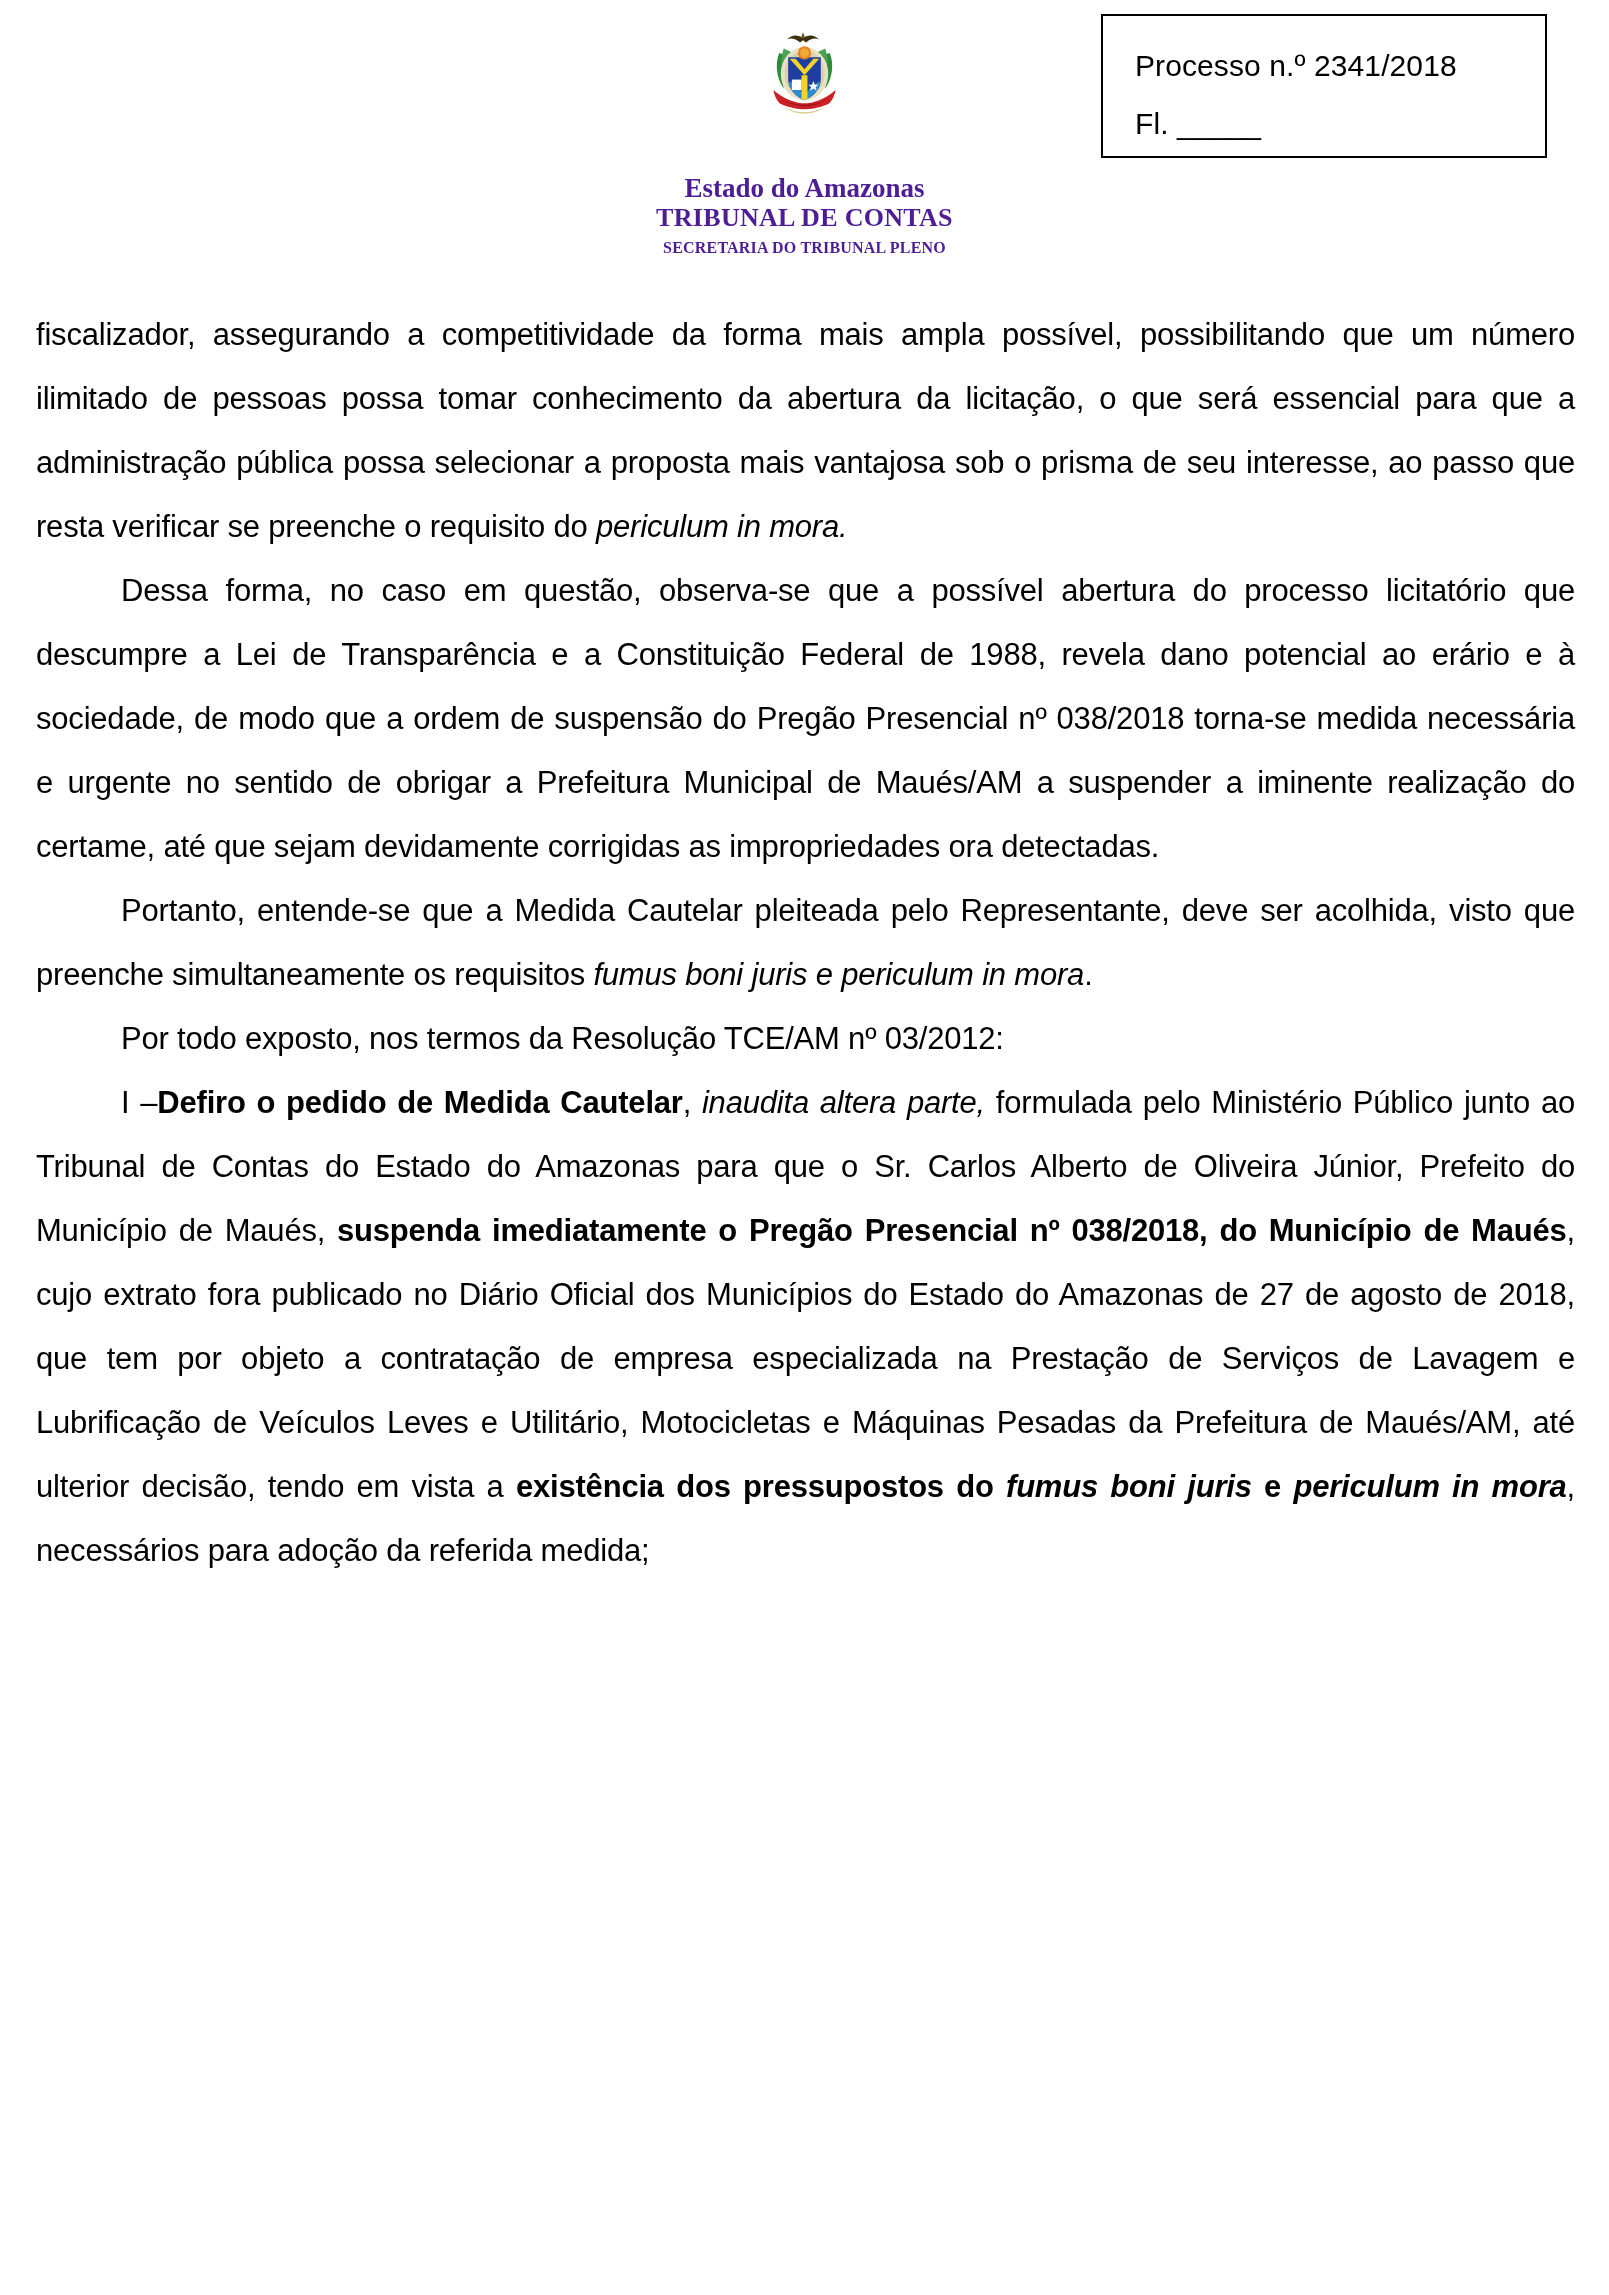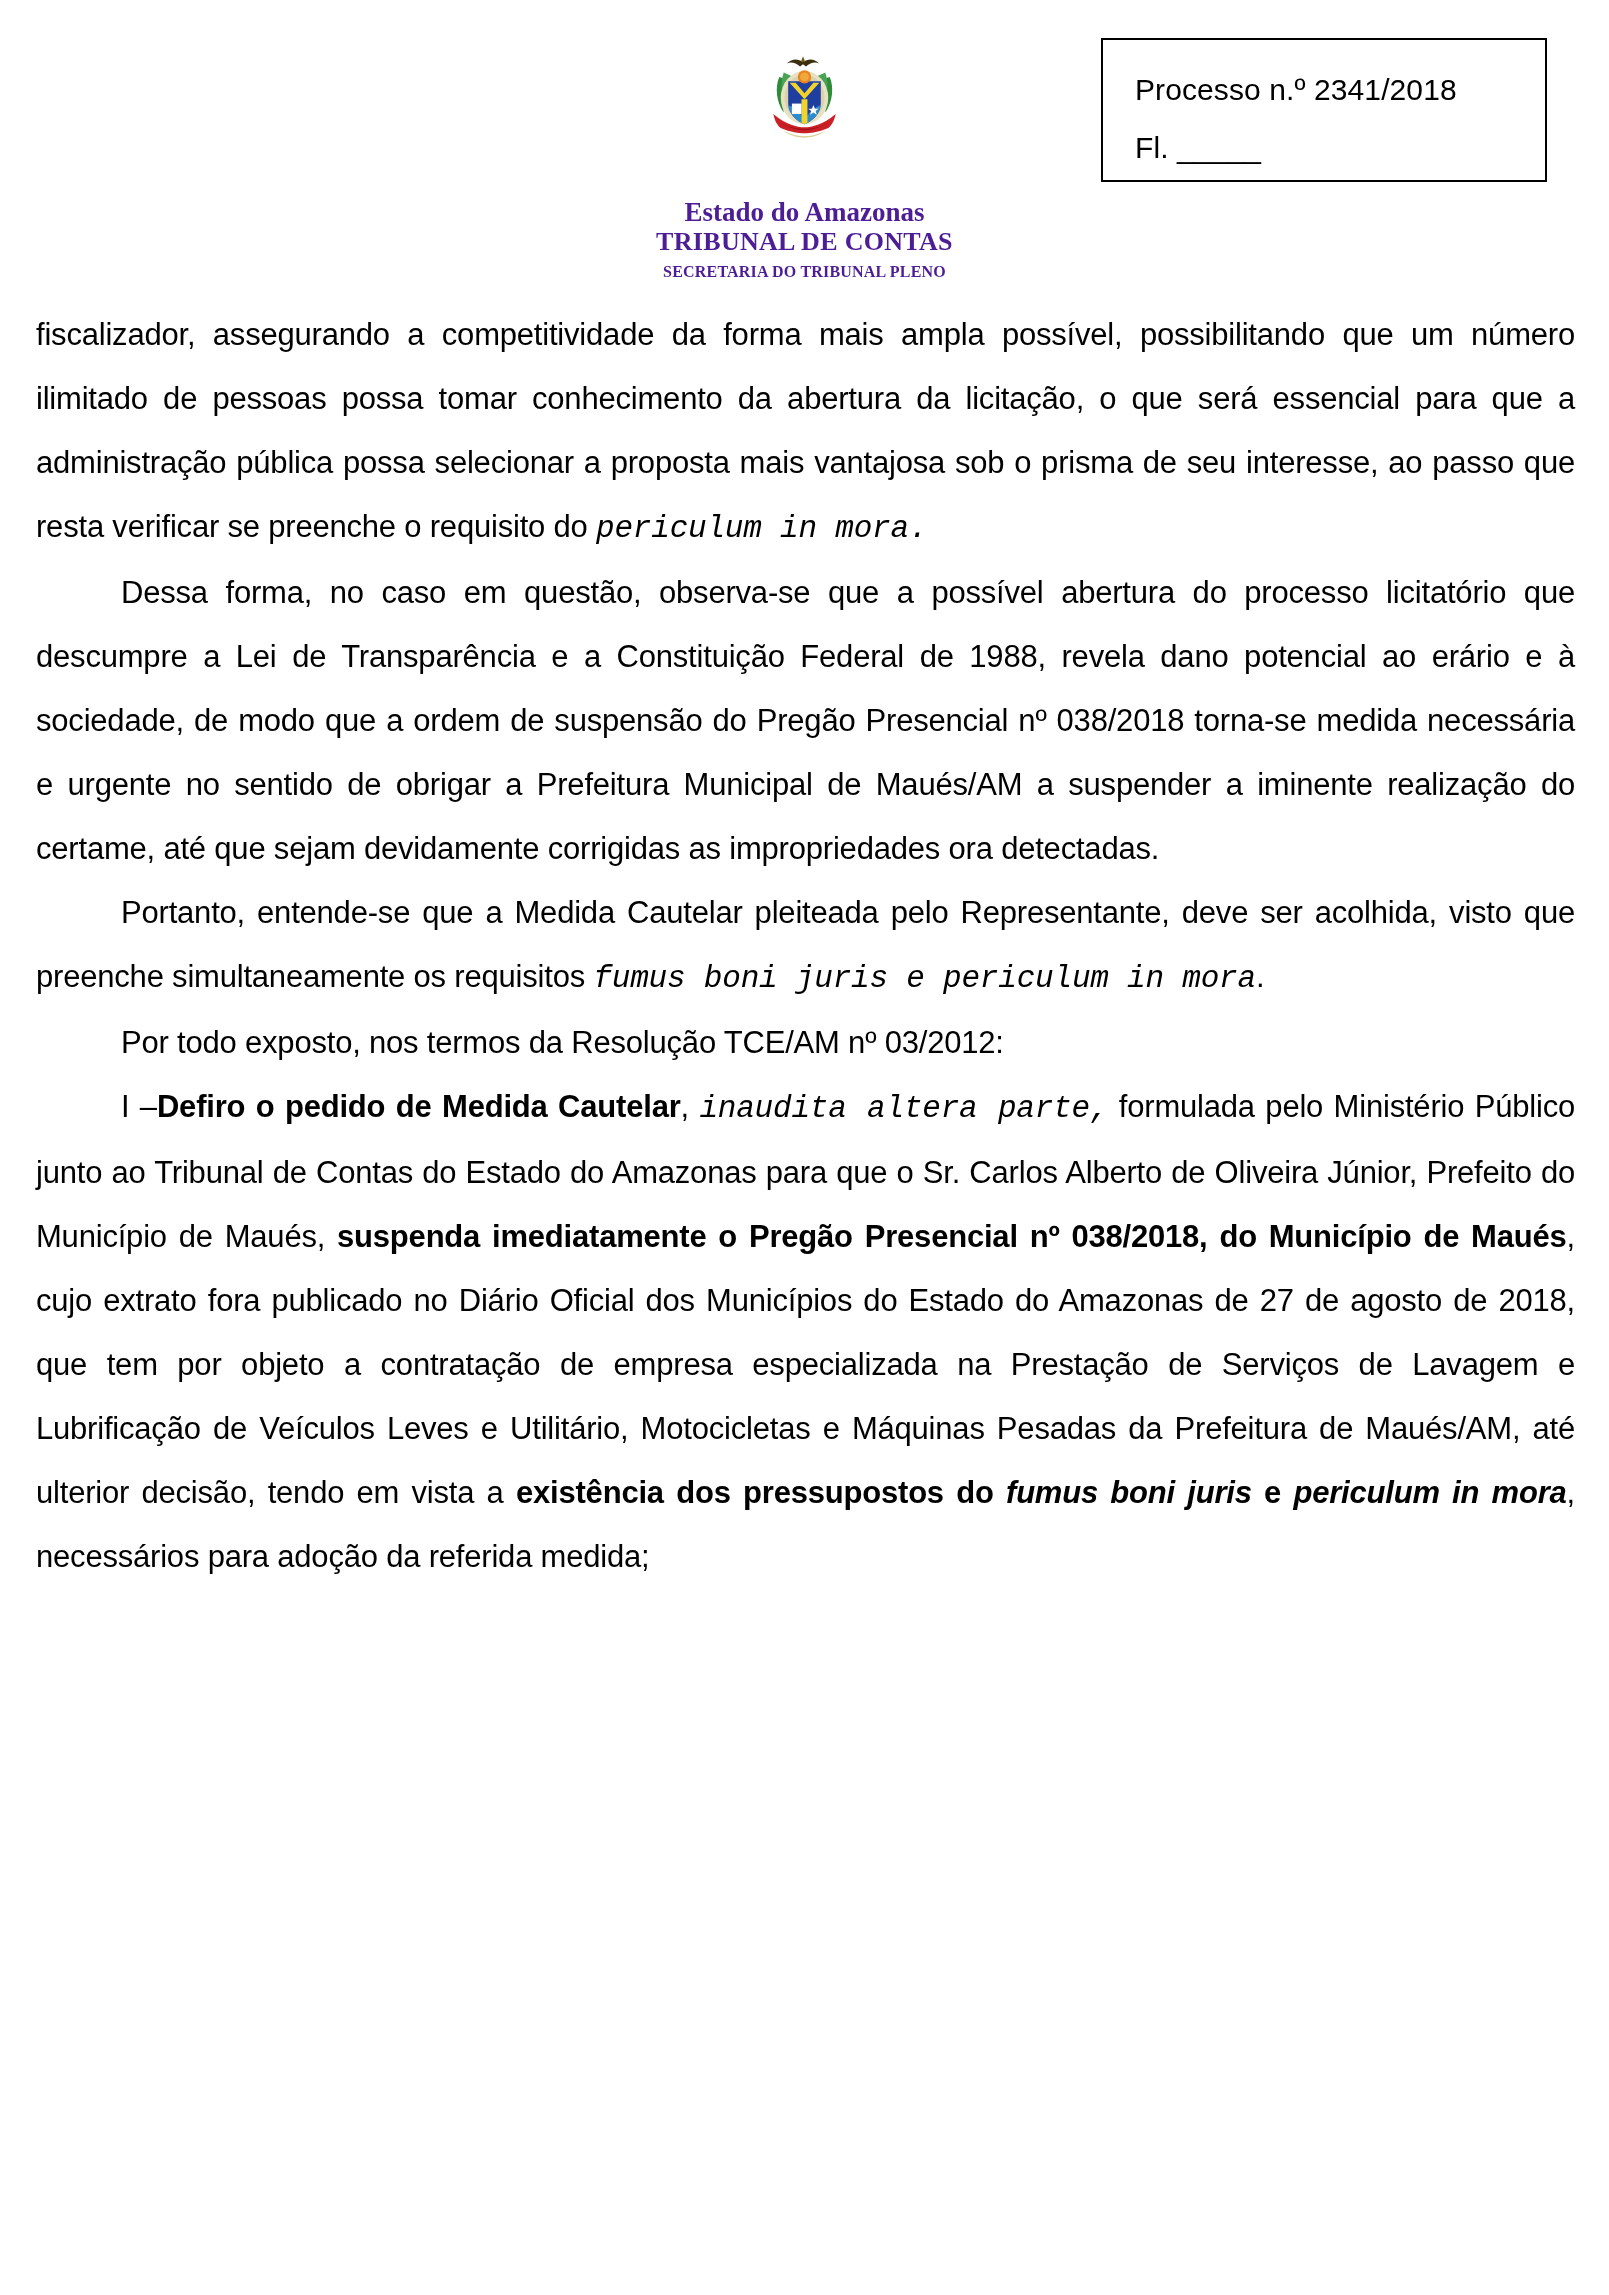--- a/index.html
+++ b/index.html
@@ -17,21 +17,20 @@
     height: 2295px;
     background: #ffffff;
     box-sizing: border-box;
     overflow: hidden;
   }
 
   
   .header {
     position: relative;
     height: 288px;
-    margin-top: 24px;
   }
   .process-box {
     position: absolute;
     top: 13.7px;
     left: 1101px;
     width: 446px;
     height: 144px;
     border: 2.3px solid #000000;
     box-sizing: border-box;
     padding: 21px 0 0 32px;
@@ -81,21 +80,21 @@
     line-height: 64px;
     text-align: justify;
     text-justify: inter-word;
     font-stretch: condensed;
     letter-spacing: -0.2px;
     hyphens: none;
     -webkit-hyphens: none;
   }
   p.para.indent { text-indent: 85px; }
   b { font-weight: bold; }
-  i { font-style: italic; font-family: Liberation Mono, monospace; }
+  i { font-style: italic; }
   .bi { font-weight: bold; font-style: italic; }
 </style>
 </head>
 <body>
 
 <div class="page">
 
   <div class="header">
 
     <div class="brasao-wrap">

